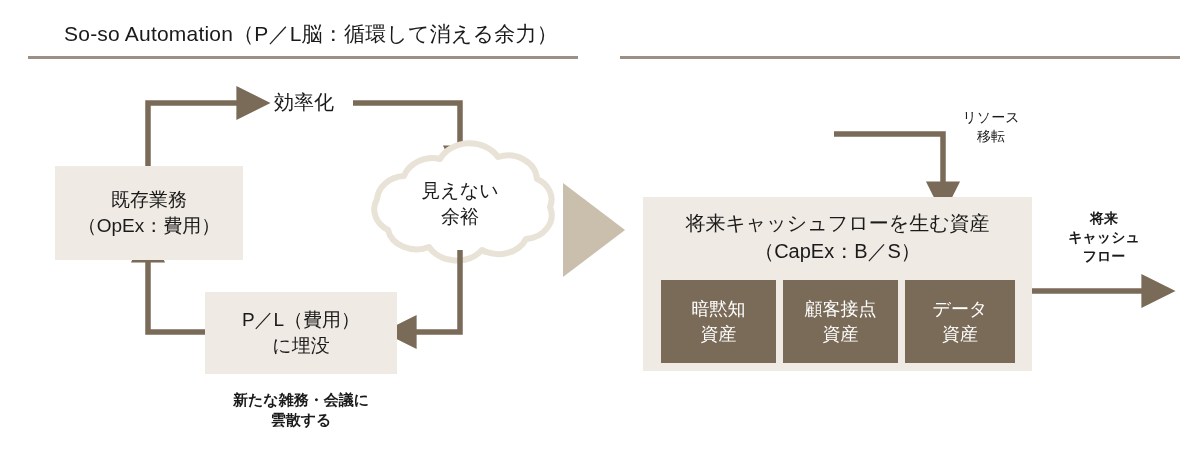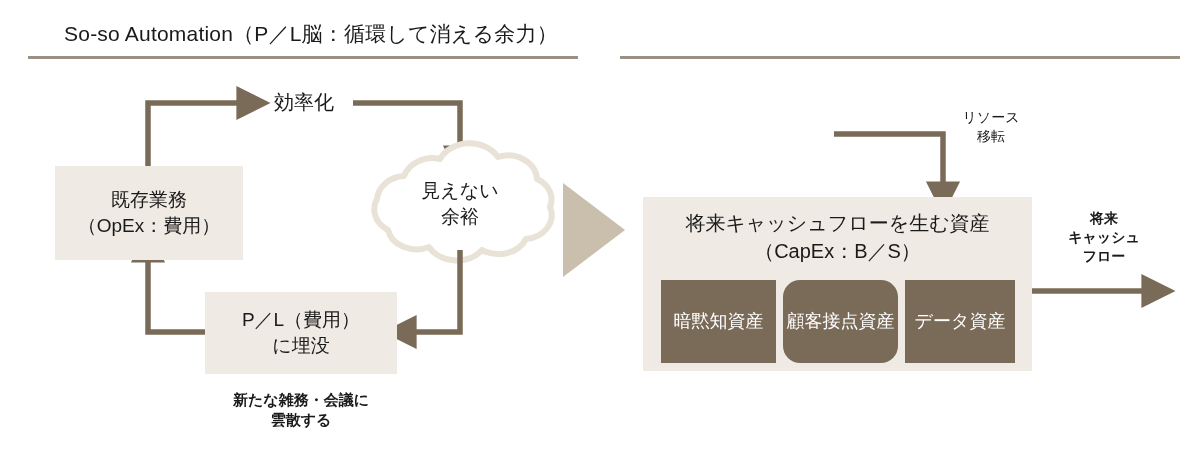--- a/index.html
+++ b/index.html
@@ -43,21 +43,21 @@
     align-items: center;
     justify-content: center;
     text-align: center;
     color: #1a1a1a;
     line-height: 1.38;
   }
   .dark-box {
     position: absolute;
     background: #7a6b58;
     display: flex;
-    flex-direction: row;
+    flex-direction: column;
     align-items: center;
     justify-content: center;
     text-align: center;
     color: #ffffff;
     line-height: 1.35;
     font-size: 18px;
   }
 
   
   .plain-label {
@@ -153,21 +153,21 @@
 
   <div class="beige-box" style="left:643px; top:197px; width:389px; height:174px; justify-content:flex-start; font-size:20px; padding-top:13px; box-sizing:border-box;">
     <span class="box-line">将来キャッシュフローを生む資産</span>
     <span class="box-line">（CapEx：B／S）</span>
   </div>
 
   <div class="dark-box" style="left:661px; top:280px; width:115px; height:83px;">
     <span>暗黙知</span>
     <span>資産</span>
   </div>
-  <div class="dark-box" style="left:783px; top:280px; width:115px; height:83px;border-radius:17px;">
+  <div class="dark-box" style="left:783px; top:280px; width:115px; height:83px;">
     <span>顧客接点</span>
     <span>資産</span>
   </div>
   <div class="dark-box" style="left:905px; top:280px; width:110px; height:83px;">
     <span>データ</span>
     <span>資産</span>
   </div>
 
   <div class="plain-label" style="left:1048px; top:209px; width:112px; font-size:14px; font-weight:bold;">
     <div>将来</div>

